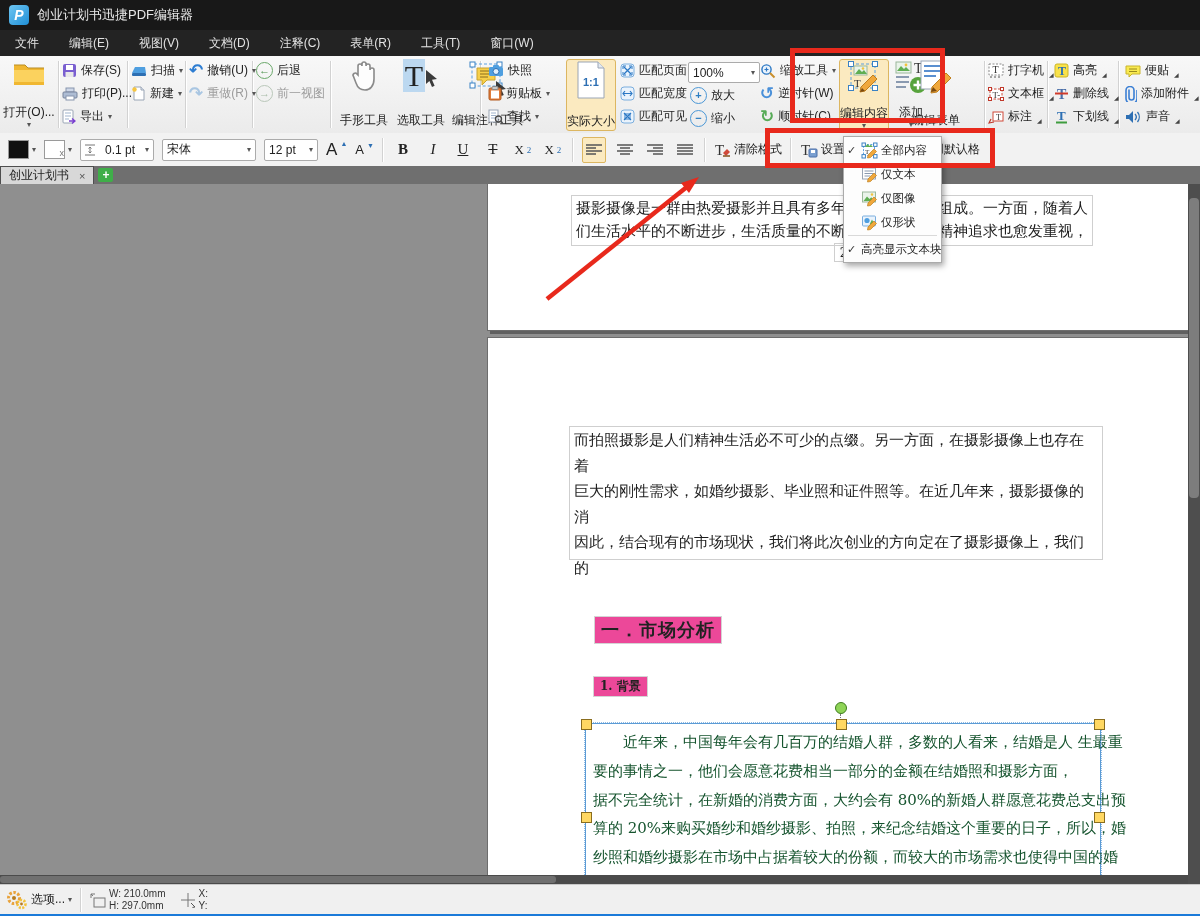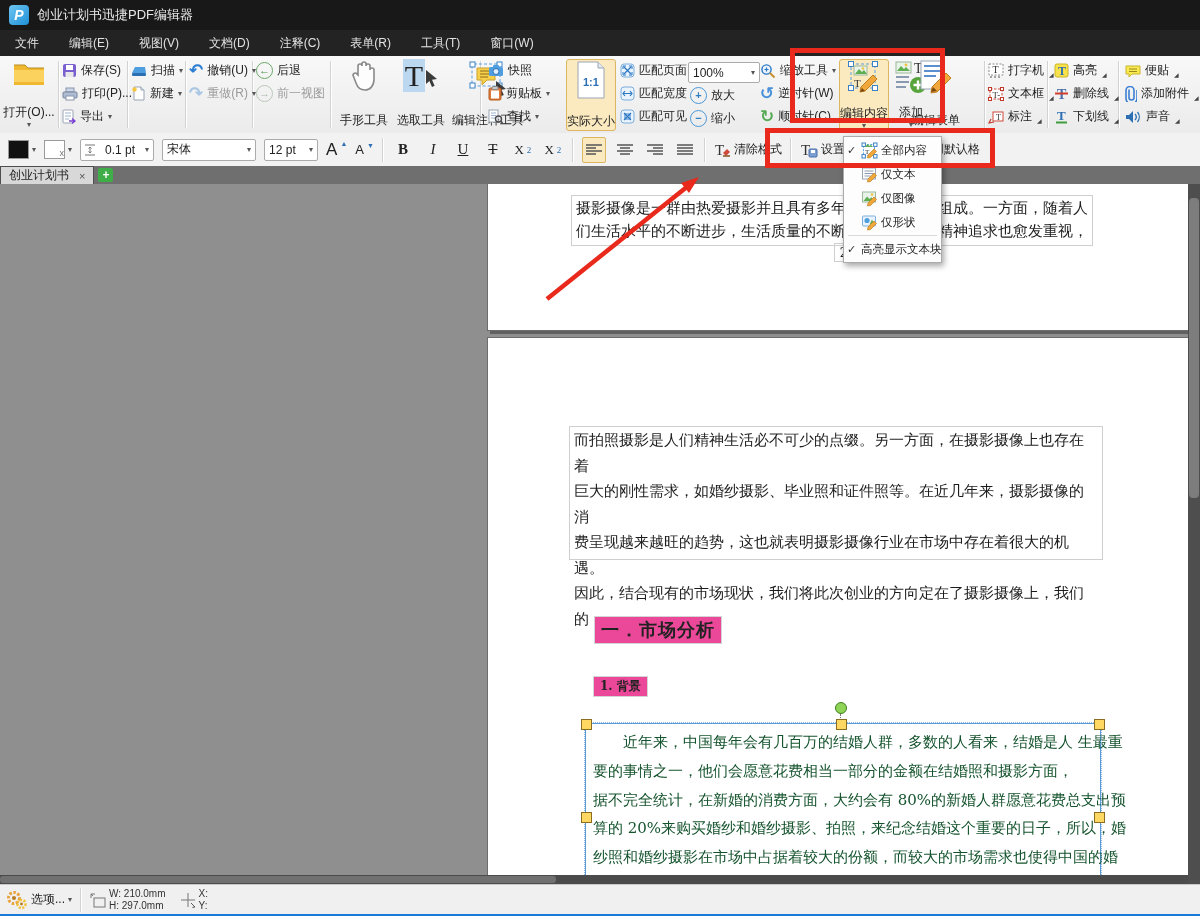--- a/index.html
+++ b/index.html
@@ -572,21 +572,20 @@
             <span>的精神追求也愈发重视，</span>
         </div>
       </div>
       <div class="pnum" style="left:346px;top:78px;width:17px;height:17px;">2</div>
     </div>
 
     <div class="page" style="left:487px;top:153px;width:700px;height:560px;">
       <div class="blk" style="left:81px;top:88px;width:524px;height:130px;font-size:15px;line-height:25.5px;padding:1px 4px;">
         <div>而拍照摄影是人们精神生活必不可少的点缀。另一方面，在摄影摄像上也存在着</div>
         <div>巨大的刚性需求，如婚纱摄影、毕业照和证件照等。在近几年来，摄影摄像的消</div>
-        <div>费呈现越来越旺的趋势，这也就表明摄影摄像行业在市场中存在着很大的机遇。</div>
         <div>因此，结合现有的市场现状，我们将此次创业的方向定在了摄影摄像上，我们的</div>
       </div>
       <div class="hbox" style="left:106px;top:278px;font-size:18px;letter-spacing:1px;">一．市场分析</div>
       <div class="hbox" style="left:105px;top:338px;font-size:12px;">1. 背景</div>
 
       <div class="rotline" style="left:352px;top:376px;height:16px;"></div>
       <div class="rothdl" style="left:347px;top:364px;"></div>
 
       <div class="selbox" style="left:97px;top:385px;width:514px;height:175px;">
         <div style="padding-top:4px;">

